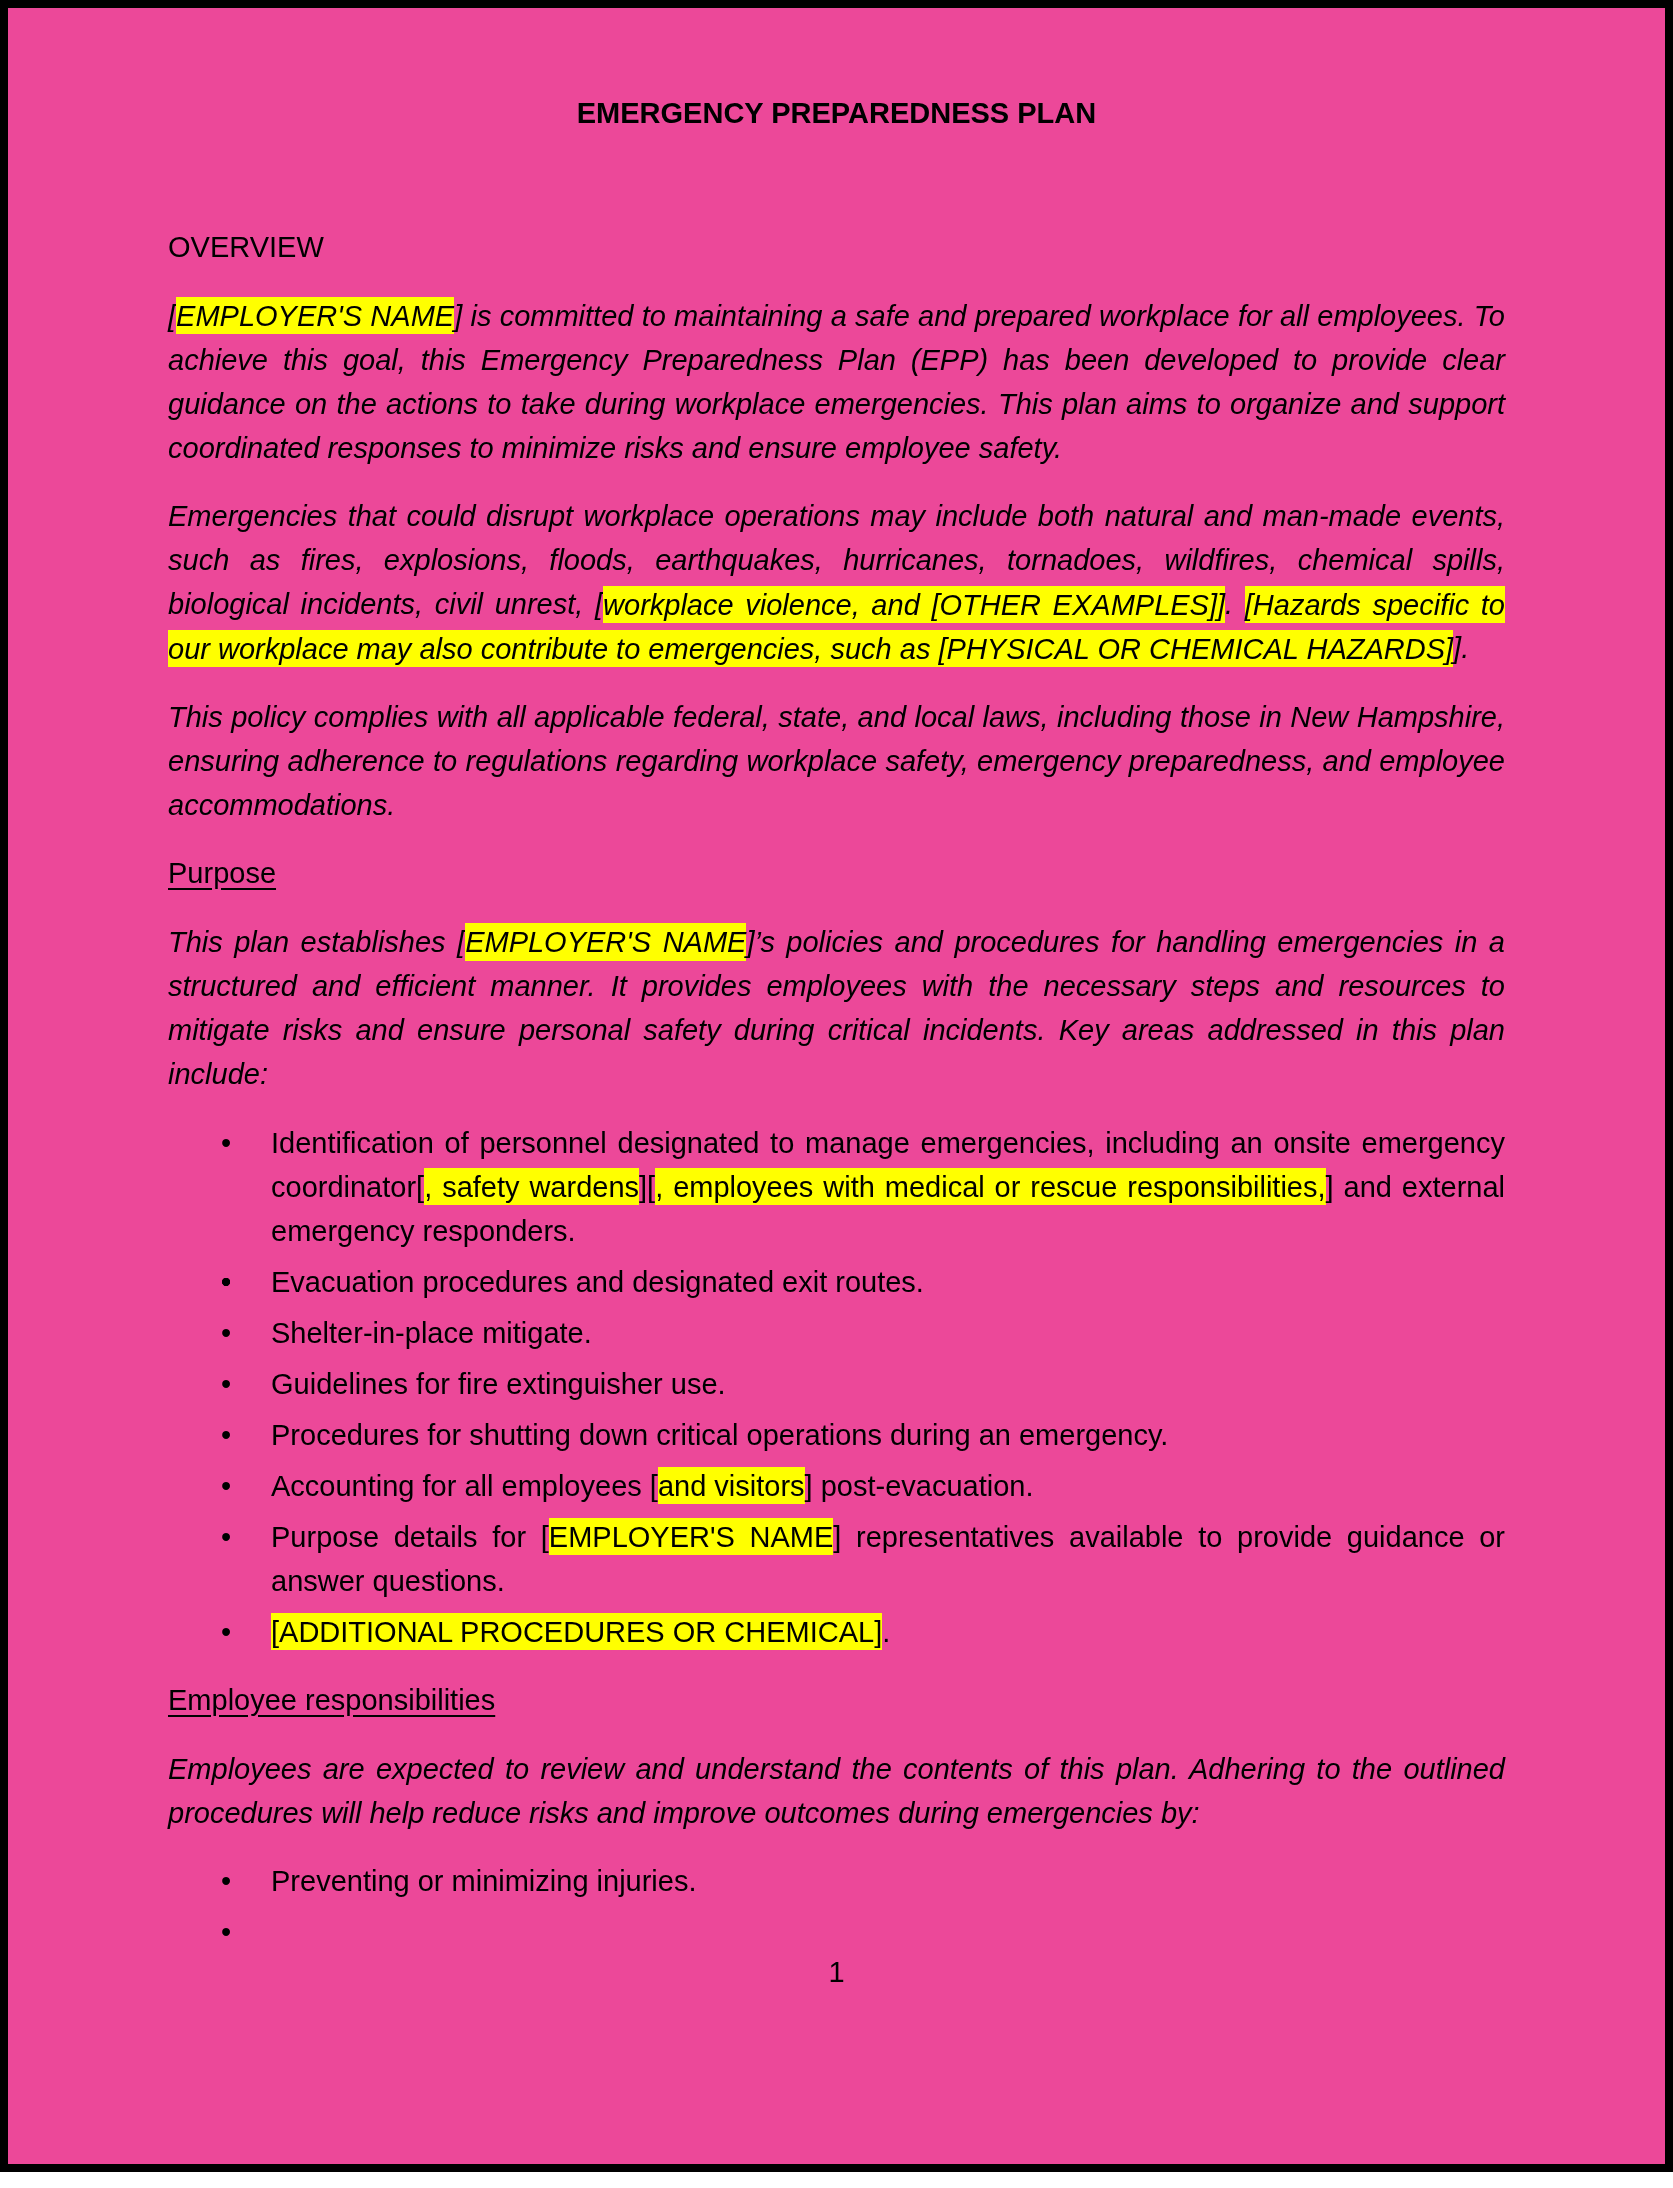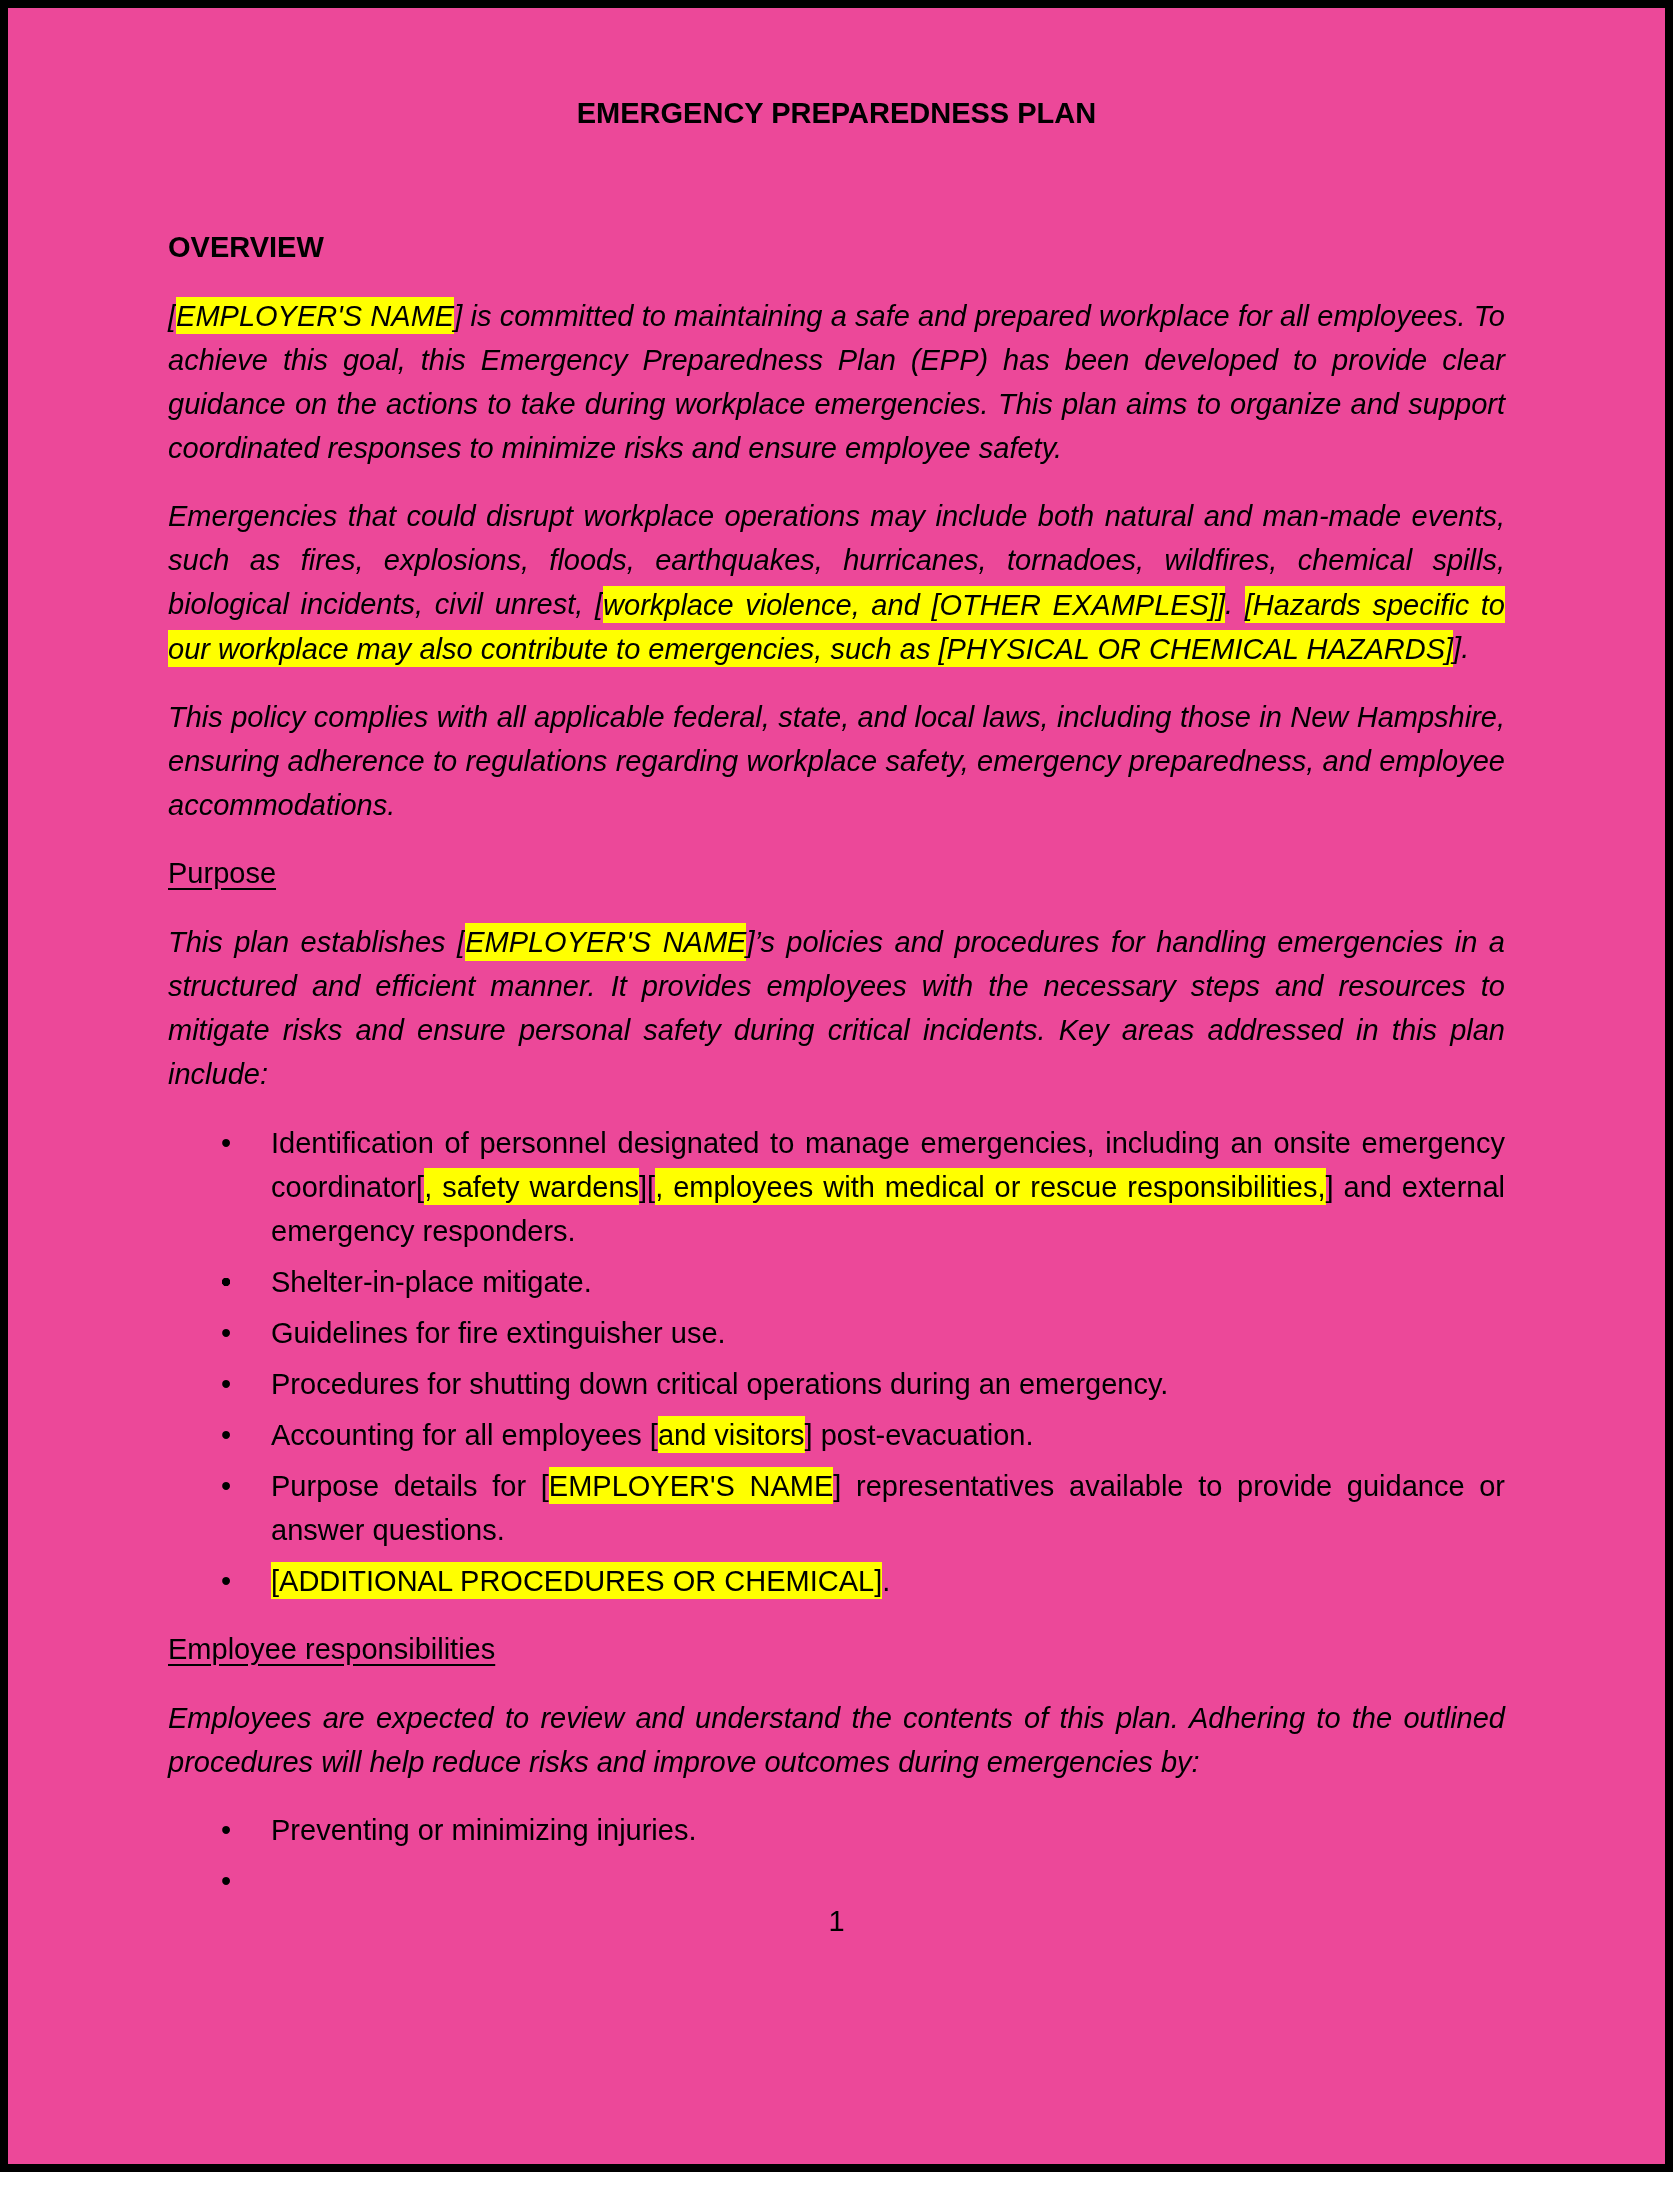--- a/index.html
+++ b/index.html
@@ -25,21 +25,21 @@
     font-size: 29px;
     line-height: 44px;
     color: #000000;
   }
   .doc-title {
     text-align: center;
     font-weight: bold;
     margin: 0 0 90px 0;
   }
   .doc-heading {
-    font-weight: bold;
+    font-weight: normal;
     margin: 0 0 24.6px 0;
   }
   .doc-subheading {
     font-weight: normal;
     text-decoration: underline;
     text-underline-offset: 5.3px;
     margin: 0 0 24.6px 0;
   }
   .doc-para {
     text-align: justify;
@@ -81,21 +81,21 @@
         <div class="doc-heading">OVERVIEW</div>
         <p class="doc-para"><span class="run">[</span><span class="hl">EMPLOYER'S NAME</span><span class="run">] is committed to maintaining a safe and prepared workplace for all employees. To achieve this goal, this Emergency Preparedness Plan (EPP) has been developed to provide clear guidance on the actions to take during workplace emergencies. This plan aims to organize and support coordinated responses to minimize risks and ensure employee safety.</span></p>
         <p class="doc-para"><span class="run">Emergencies that could disrupt workplace operations may include both natural and man-made events, such as fires, explosions, floods, earthquakes, hurricanes, tornadoes, wildfires, chemical spills, biological incidents, civil unrest, [</span><span class="hl">workplace violence, and [OTHER EXAMPLES]]</span><span class="run">. </span><span class="hl">[Hazards specific to our workplace may also contribute to emergencies, such as [PHYSICAL OR CHEMICAL HAZARDS]</span><span class="run">].</span></p>
         <p class="doc-para"><span class="run">This policy complies with all applicable federal, state, and local laws, including those in New Hampshire, ensuring adherence to regulations regarding workplace safety, emergency preparedness, and employee accommodations.</span></p>
         <div class="doc-subheading">Purpose</div>
         <p class="doc-para"><span class="run">This plan establishes [</span><span class="hl">EMPLOYER'S NAME</span><span class="run">]’s policies and procedures for handling emergencies in a structured and efficient manner. It provides employees with the necessary steps and resources to mitigate risks and ensure personal safety during critical incidents. Key areas addressed in this plan include:</span></p>
         <ul class="doc-list">
           <li><span class="bullet">•</span><span class="li-text"><span class="run">Identification of personnel designated to manage emergencies, including an onsite emergency coordinator[</span><span class="hl">, safety wardens</span><span class="run">][</span><span class="hl">, employees with medical or rescue responsibilities,</span><span class="run">] and external emergency responders.</span></span></li>
           <li><span class="bullet">•</span></li>
           <li><span class="bullet">•</span></li>
-          <li><span class="bullet">•</span></li>
+          <li><span class="bullet">•</span><span class="li-text"><span class="run">Evacuation procedures and designated exit routes.</span></span></li>
           <li><span class="bullet">•</span><span class="li-text"><span class="run">Shelter-in-place mitigate.</span></span></li>
           <li><span class="bullet">•</span><span class="li-text"><span class="run">Guidelines for fire extinguisher use.</span></span></li>
           <li><span class="bullet">•</span><span class="li-text"><span class="run">Procedures for shutting down critical operations during an emergency.</span></span></li>
           <li><span class="bullet">•</span><span class="li-text"><span class="run">Accounting for all employees [</span><span class="hl">and visitors</span><span class="run">] post-evacuation.</span></span></li>
           <li><span class="bullet">•</span><span class="li-text"><span class="run">Purpose details for [</span><span class="hl">EMPLOYER'S NAME</span><span class="run">] representatives available to provide guidance or answer questions.</span></span></li>
           <li><span class="bullet">•</span><span class="li-text"><span class="hl">[ADDITIONAL PROCEDURES OR CHEMICAL]</span><span class="run">.</span></span></li>
         </ul>
         <div class="doc-subheading">Employee responsibilities</div>
         <p class="doc-para"><span class="run">Employees are expected to review and understand the contents of this plan. Adhering to the outlined procedures will help reduce risks and improve outcomes during emergencies by:</span></p>
         <ul class="doc-list">

